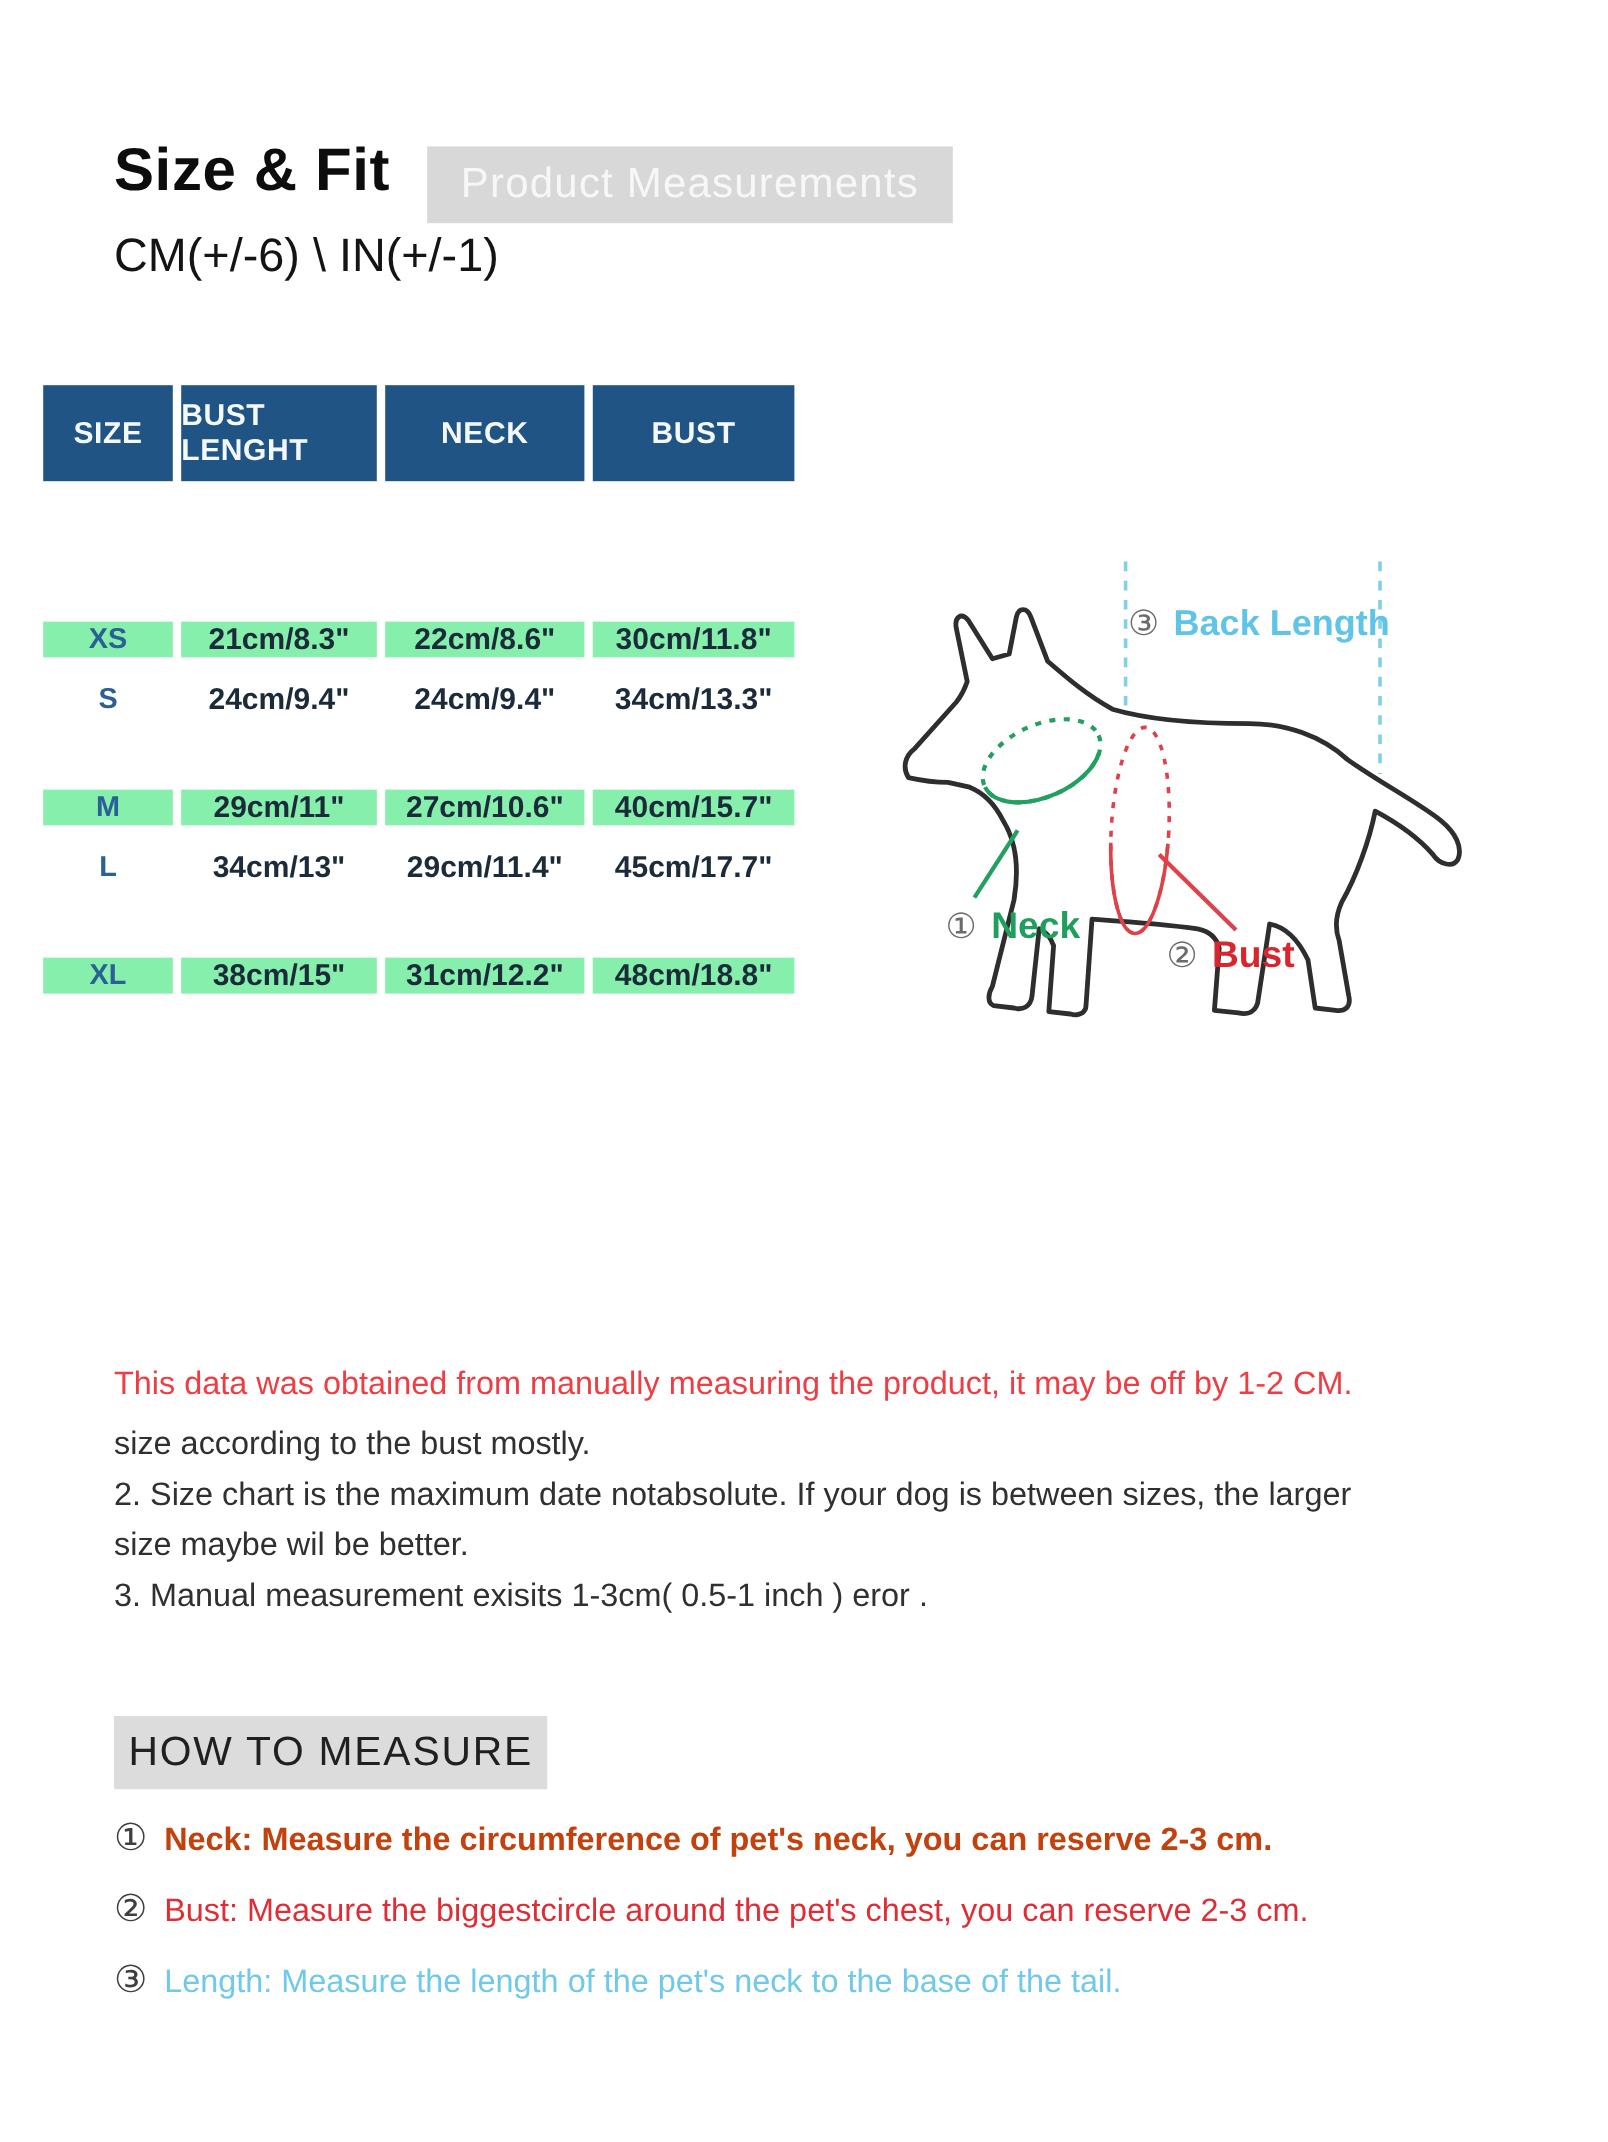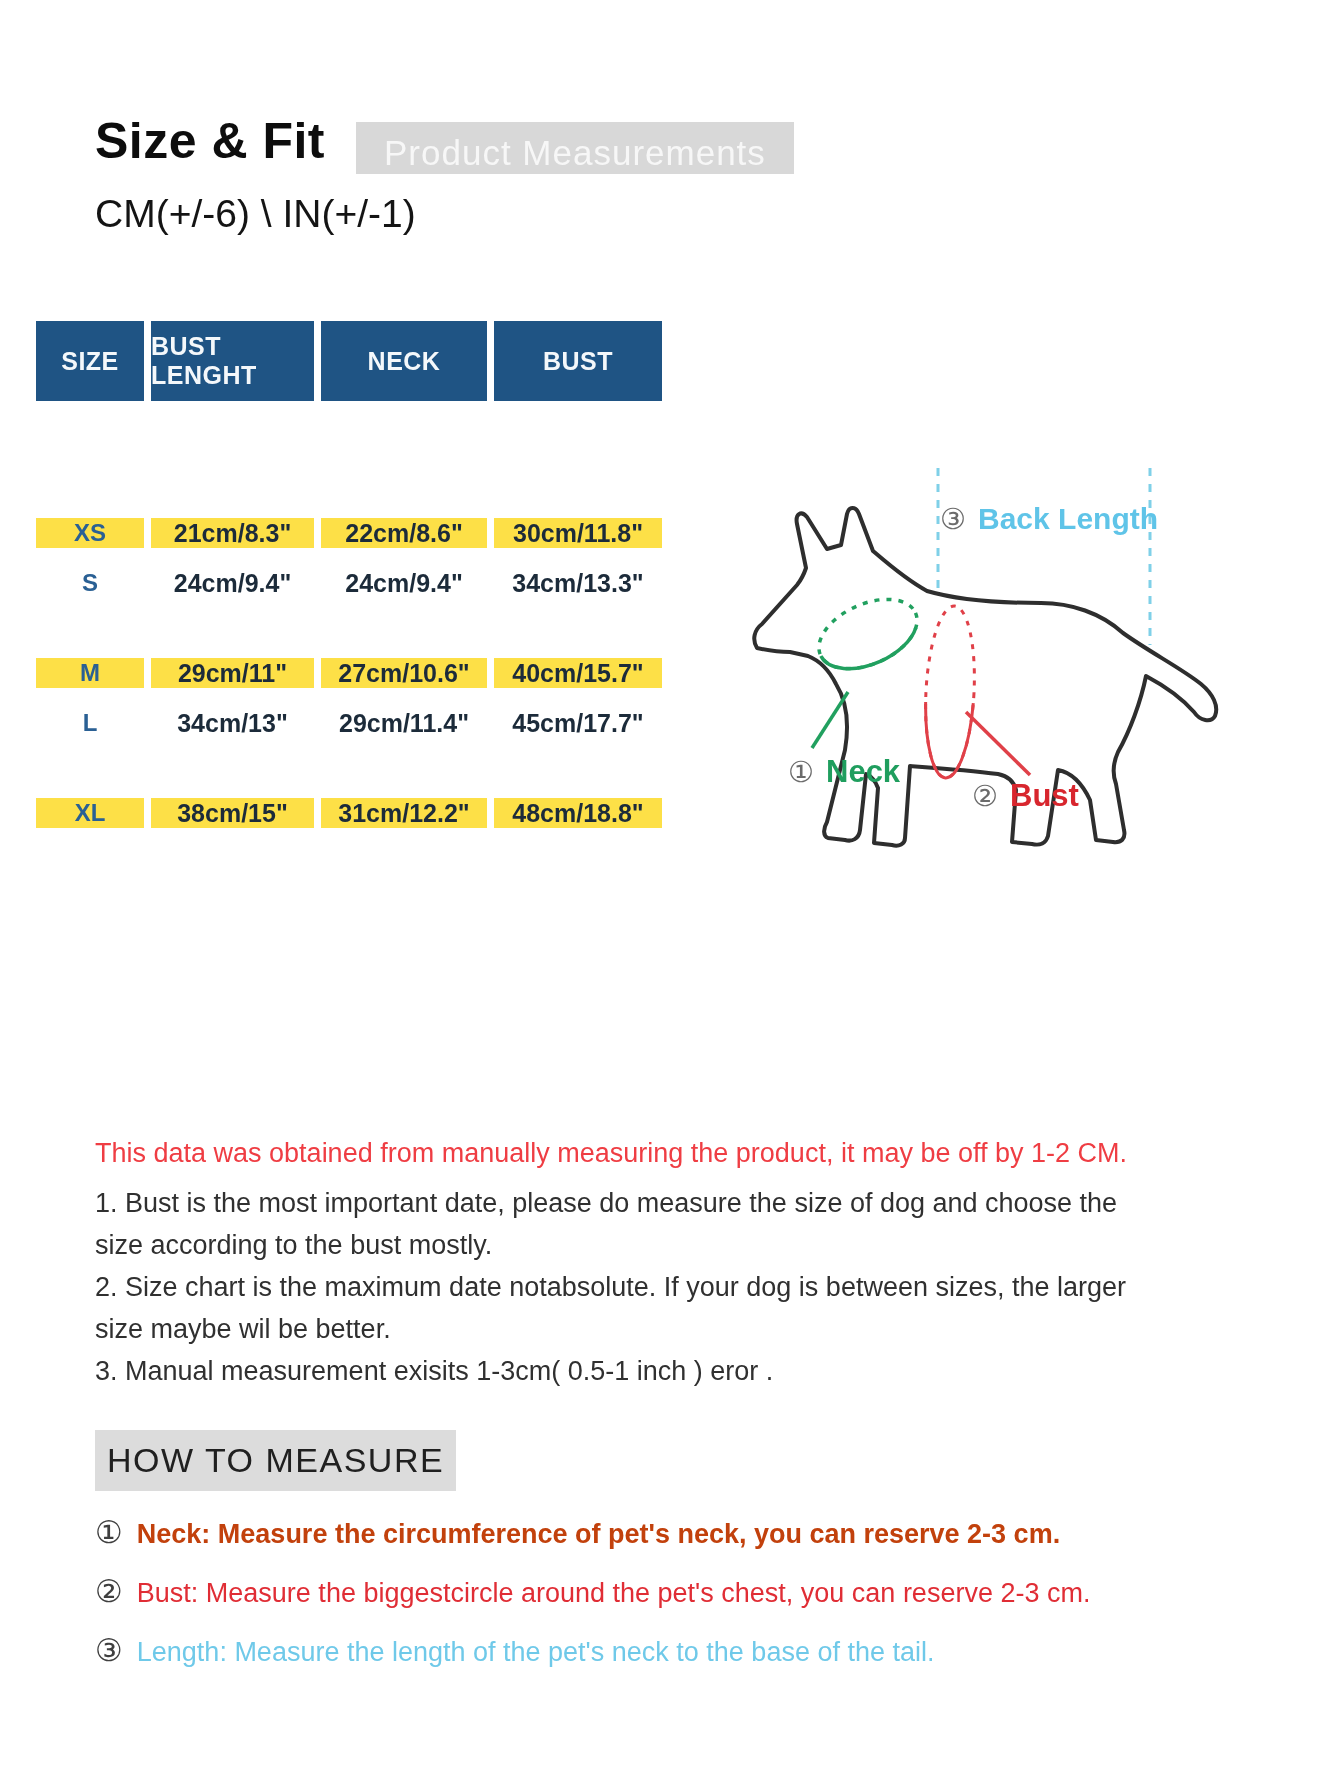--- a/index.html
+++ b/index.html
@@ -5,35 +5,35 @@
   html,body{margin:0;padding:0;}
   body{
     width:1340px;height:1785px;position:relative;background:#ffffff;
     font-family:"Liberation Sans","DejaVu Sans",sans-serif;color:#111;
     overflow:hidden;
   }
   .abs{position:absolute;}
   
   .page-title{left:95px;top:112px;font-size:50px;font-weight:700;color:#0d0d0d;letter-spacing:0.5px;}
   .badge{
-    left:356px;top:122px;height:52px;line-height:62px;padding:0 28px;
+    left:356px;top:122px;height:64px;line-height:62px;padding:0 28px;
     background:#d8d8d8;color:#f7f7f7;font-size:35px;font-weight:400;letter-spacing:1px;
   }
   .subtitle{left:95px;top:192px;font-size:39px;font-weight:400;color:#141414;}
   
   .size-table{
     left:36px;top:321px;display:grid;
     grid-template-columns:108px 163px 166px 168px;
     grid-template-rows:80px 77px 70px 70px 70px 70px 70px;
     column-gap:7px;
   }
   .cell{display:flex;align-items:center;justify-content:center;}
   .hc{background:#1f5484;color:#f4f8fb;font-weight:700;font-size:25px;letter-spacing:0.5px;}
   .spacer{grid-column:1 / -1;background:transparent;}
-  .r-blue{background:#fde047;margin-top:40px;}
+  .r-blue{background:#86efac;margin-top:40px;}
   .r-white{background:#ffffff;}
   .size-lbl{color:#2a6094;font-weight:700;font-size:24px;}
   .val{color:#1c2b3a;font-weight:700;font-size:25px;}
   
   .dog-svg{left:0;top:0;pointer-events:none;}
   
   .disclaimer{left:95px;top:1138px;font-size:27px;color:#ef3d43;font-weight:400;}
   .notes{left:95px;top:1182px;font-size:27px;line-height:42px;color:#303030;width:1160px;}
   .htm-badge{
     left:95px;top:1430px;background:#dcdcdc;color:#202020;
@@ -159,21 +159,20 @@
   <text x="788" y="782" font-size="29" fill="#6b6b6b" font-family="DejaVu Sans, sans-serif">①</text>
   <text x="826" y="782" font-size="31" font-weight="bold" fill="#1f9e5e" font-family="Liberation Sans, DejaVu Sans, sans-serif">Neck</text>
 
   <text x="972" y="806" font-size="29" fill="#6b6b6b" font-family="DejaVu Sans, sans-serif">②</text>
   <text x="1010" y="806" font-size="31" font-weight="bold" fill="#d8262e" font-family="Liberation Sans, DejaVu Sans, sans-serif">Bust</text>
 </svg>
 
 <div class="abs disclaimer">This data was obtained from manually measuring the product, it may be off by 1-2 CM.</div>
 
 <div class="abs notes">
-  <div>1. Bust is the most important date, please do measure the size of dog and choose the</div>
   <div>size according to the bust mostly.</div>
   <div>2. Size chart is the maximum date notabsolute. If your dog is between sizes, the larger</div>
   <div>size maybe wil be better.</div>
   <div>3. Manual measurement exisits 1-3cm( 0.5-1 inch ) eror .</div>
 </div>
 
 <div class="abs htm-badge">HOW TO MEASURE</div>
 
 <div class="abs steps">
   <div class="step">

